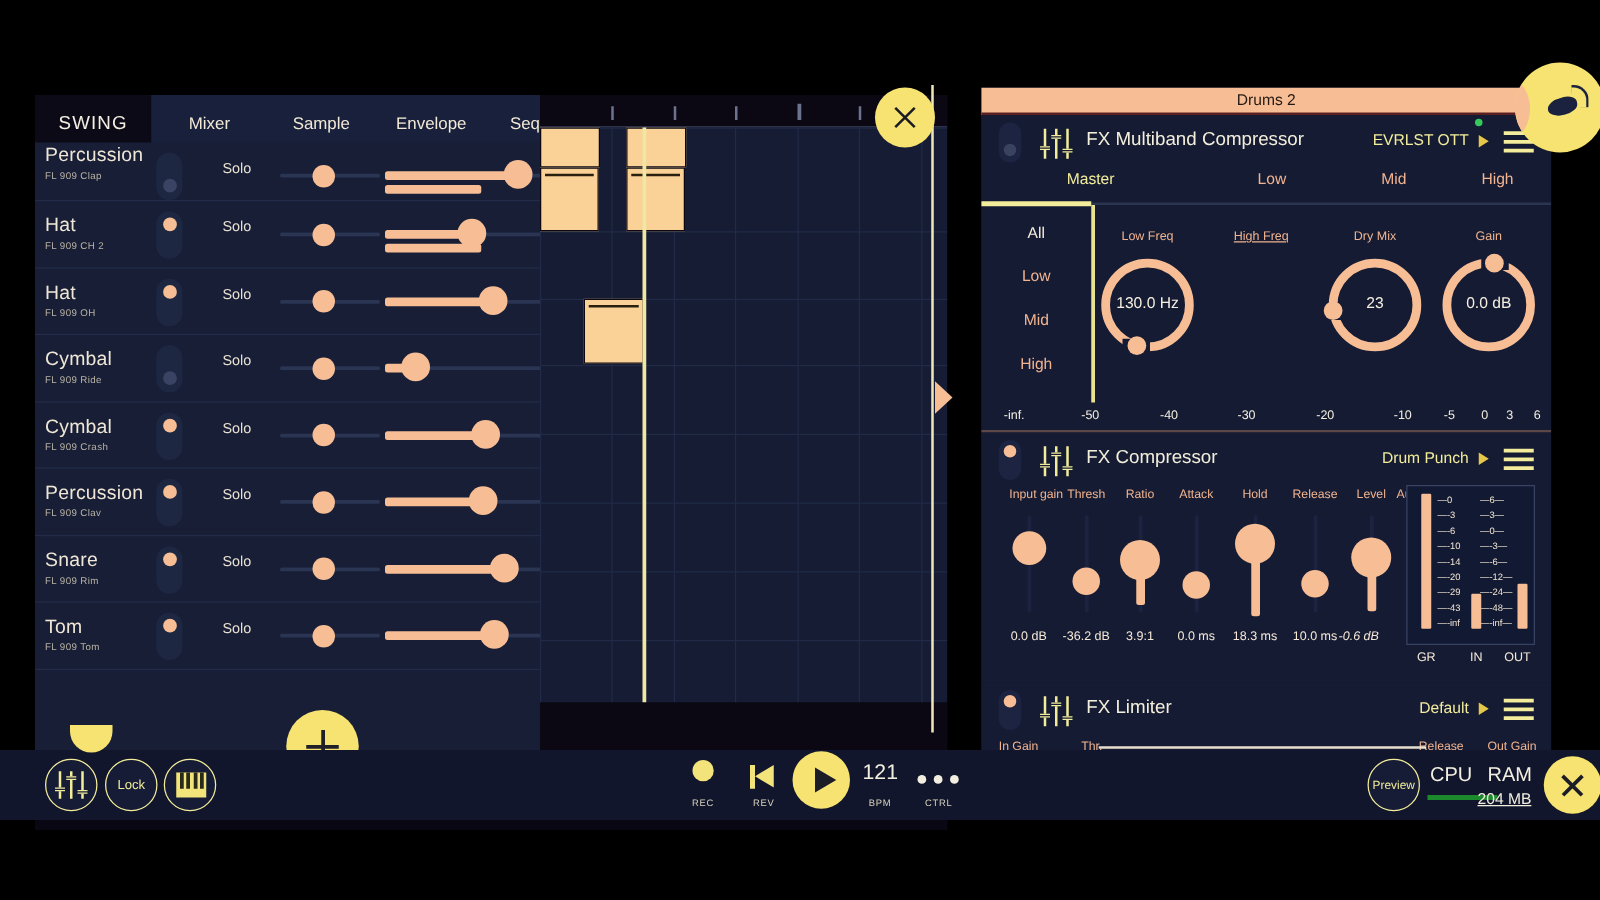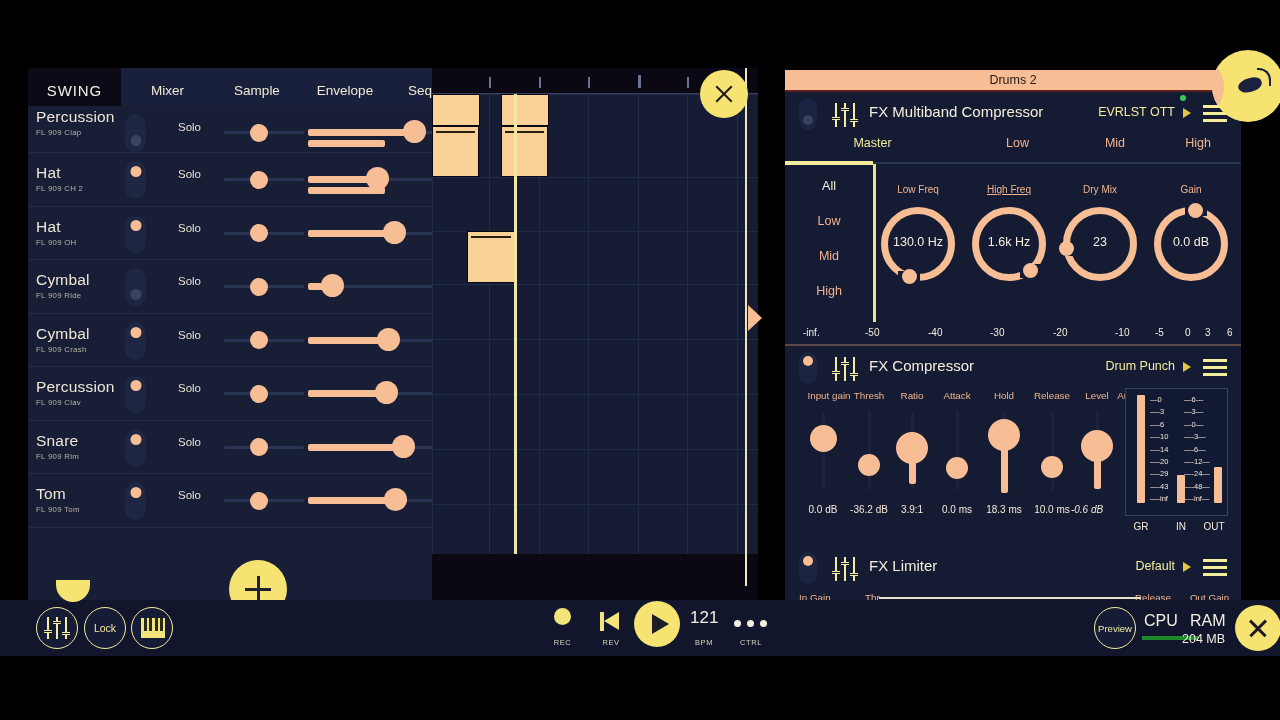--- a/index.html
+++ b/index.html
@@ -7,21 +7,21 @@
   html, body {
     width: 1280px; height: 720px;
     background: #000;
     font-family: "Liberation Sans", sans-serif;
     overflow: hidden;
   }
   #root { position: relative; width: 1280px; height: 720px; background:#000; }
 
   
   .app-pane {
-    position: absolute; left: 28px; top: 68px; width: 730px; height: 588px;
+    position: absolute; left: 28px; top: 76px; width: 730px; height: 588px;
     background: #0a0714; overflow: hidden;
   }
 
   
   .tabbar {
     position: absolute; left: 0; top: 0; width: 404px; height: 44px;
     background: #18203b; display: flex; align-items: center;
   }
   .swing-badge {
     position: absolute; left: 0; top: 0; width: 93px; height: 44px;
@@ -608,26 +608,20 @@
           <span style="left: 99px; width: 74px; text-decoration: underline;">High Freq</span>
           <span style="left: 190px; width: 74px;">Dry Mix</span>
           <span style="left: 281px; width: 74px;">Gain</span>
         </div>
       <div class="mb-knobs" id="mb-knobs">
           <div class="knob" style="left: 8px;">
             <div class="ring"></div>
             <div class="gapmask" style="left:16.941333421411787px;top:63.807403920117395px"></div>
             <div class="dot" style="left:20.700152466514307px;top:62.34147809382833px"></div>
             <div class="val">130.0 Hz</div>
-          </div>
-          <div class="knob" style="left: 99px;">
-            <div class="ring"></div>
-            <div class="gapmask" style="left:48.49756633902888px;top:56.81155550916422px"></div>
-            <div class="dot" style="left:51.35477872934234px;top:55.54551106604525px"></div>
-            <div class="val">1.6k Hz</div>
           </div>
           <div class="knob" style="left: 190px;">
             <div class="ring"></div>
             <div class="gapmask" style="left:-8.659382405954965px;top:34.87105853360227px"></div>
             <div class="dot" style="left:-4.169114337213394px;top:34.23188543264221px"></div>
             <div class="val">23</div>
           </div>
           <div class="knob" style="left: 281px;">
             <div class="ring"></div>
             <div class="gapmask" style="left:30.871058533602287px;top:-4.659382405954965px"></div>
@@ -827,20 +821,20 @@
         </div>
       <div class="cap" style="left:17px;">CTRL</div>
     </div>
 
     <div class="rbtn" style="left:1094px;top:7px;">
       <div class="lbl" style="font-size:9.5px;">Preview</div>
     </div>
     <div class="cpu-lbl" style="left:1144px;">CPU</div>
     <div class="cpu-bar" style="left:1142px;"></div>
     <div class="ram-lbl" style="left:1190px;">RAM</div>
-    <div class="ram-val" style="left:1182px;">204 MB</div>
+    <div class="ram-val" style="left:1182px;text-decoration:underline;">204 MB</div>
     <div class="close-big" style="left:1235px;">
       <span></span>
       <span></span>
     </div>
   </div>
 
 </div>
 
 </body></html>

